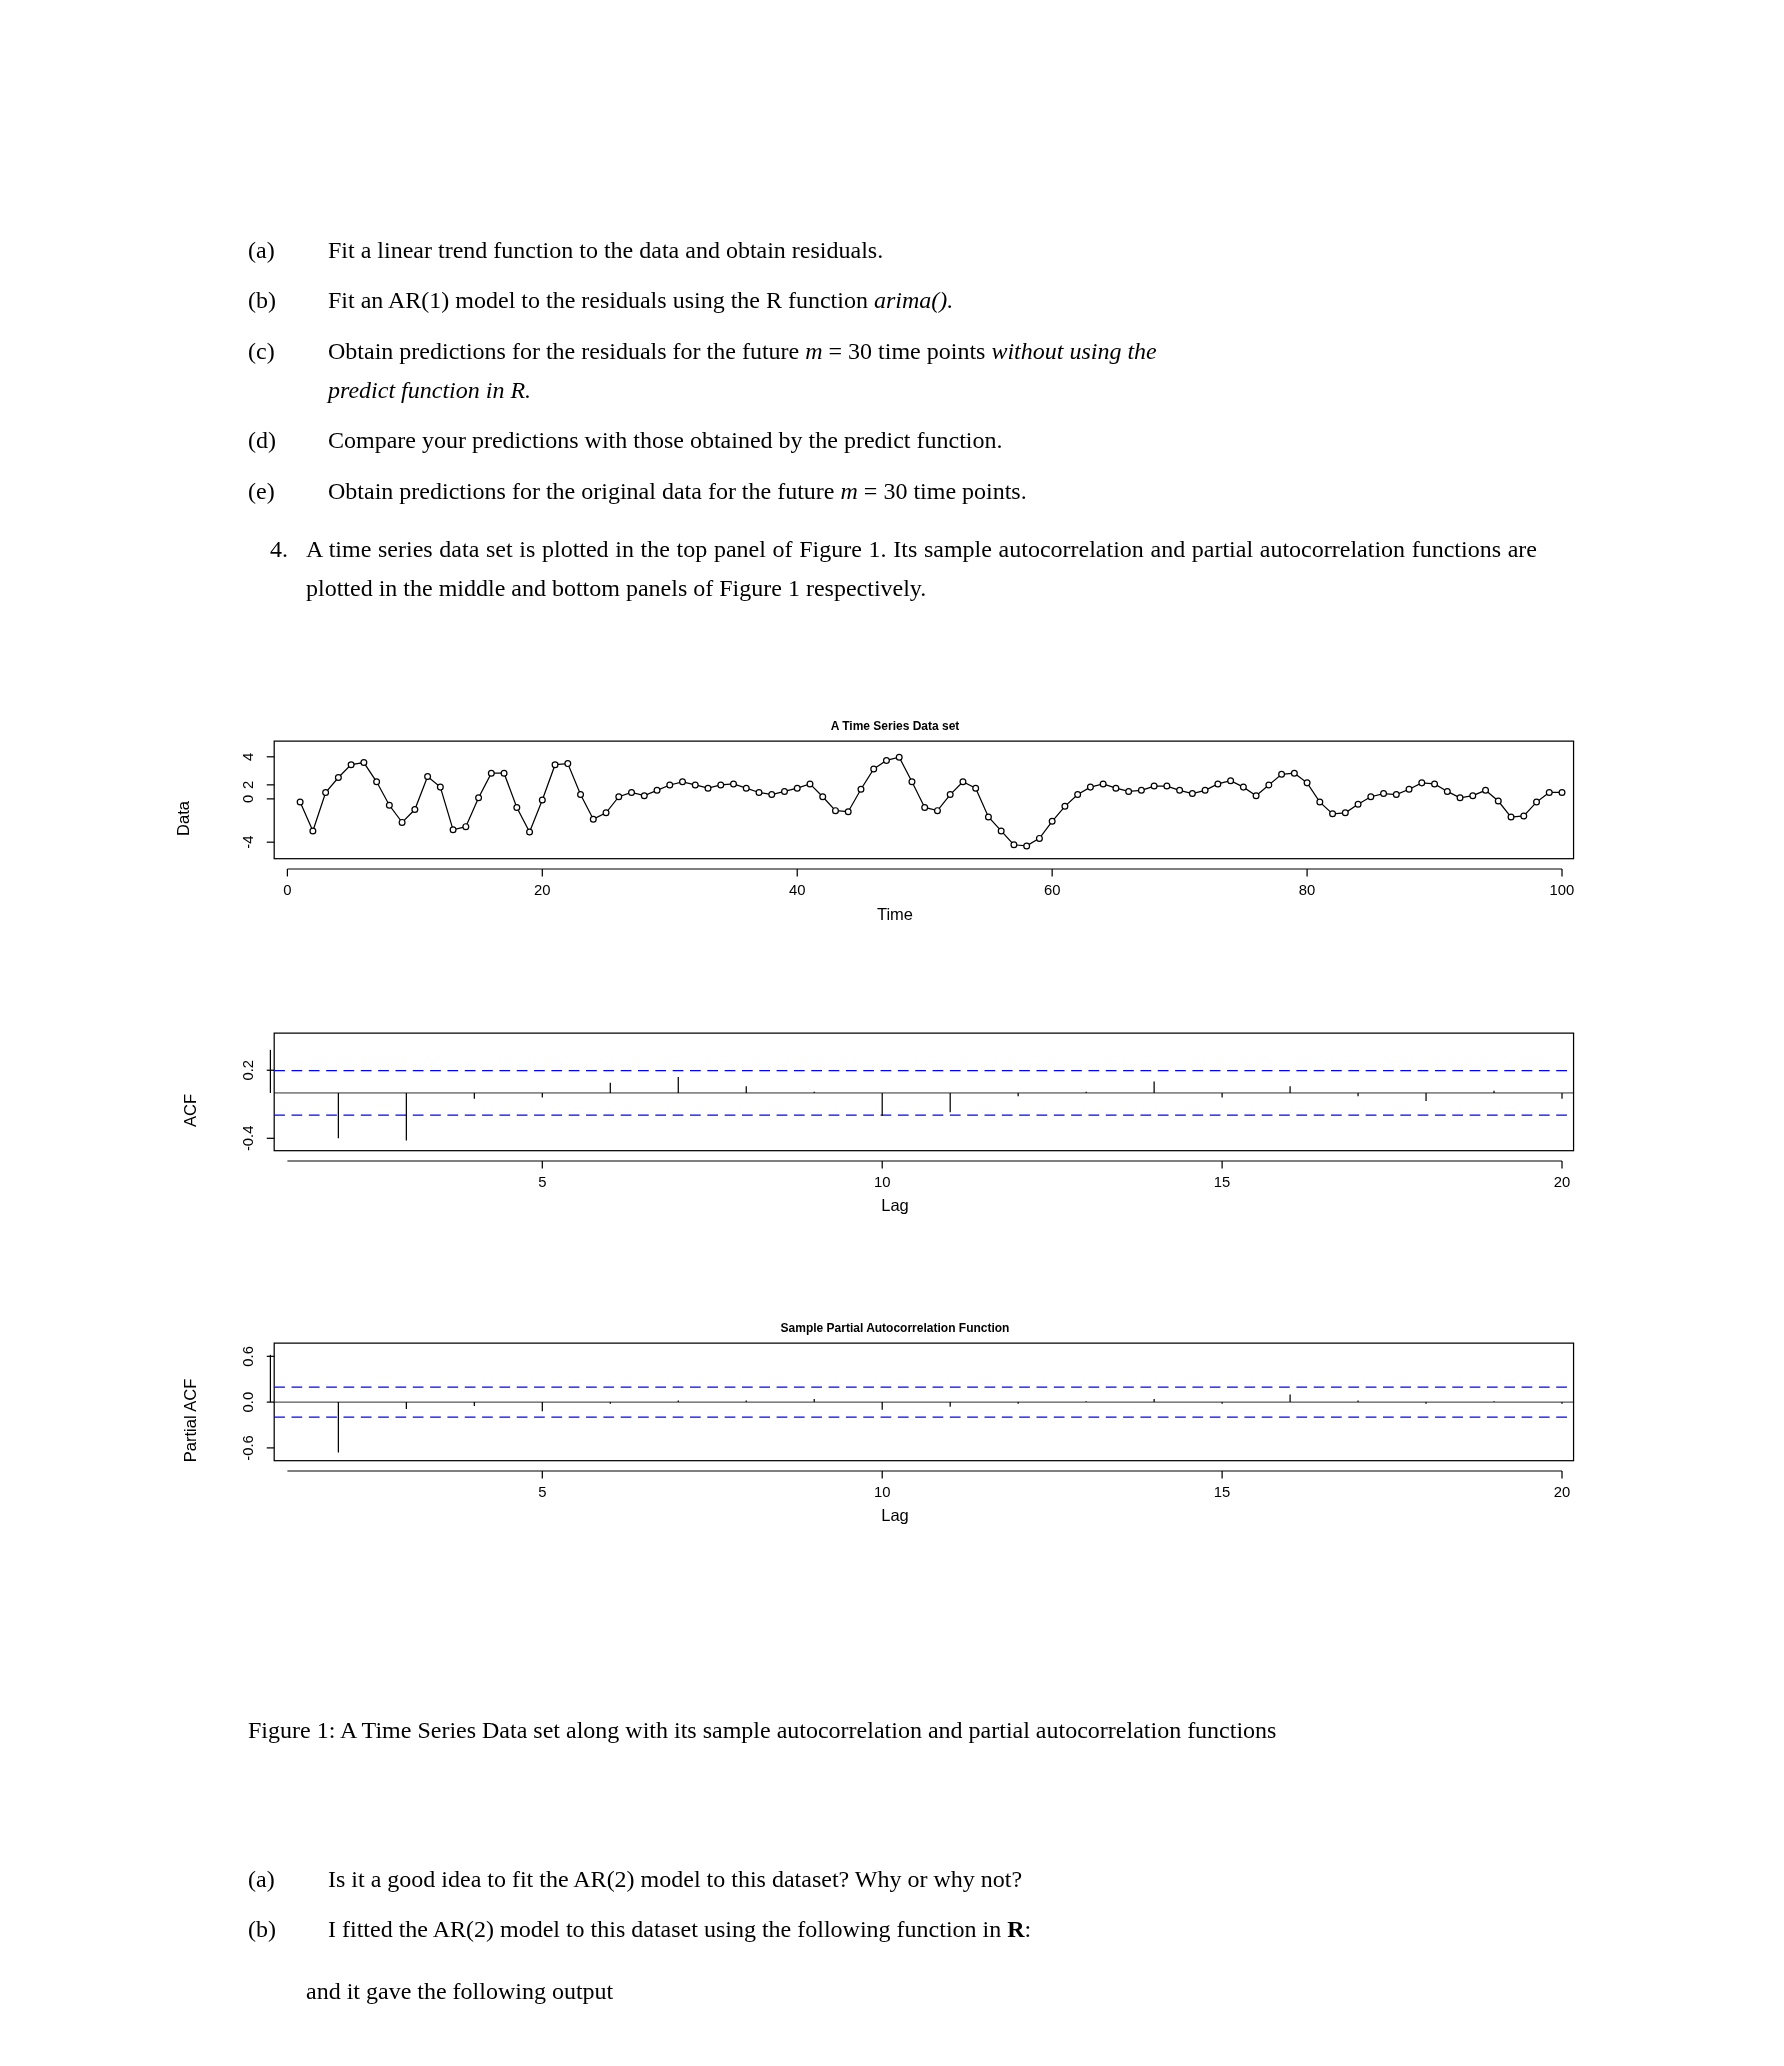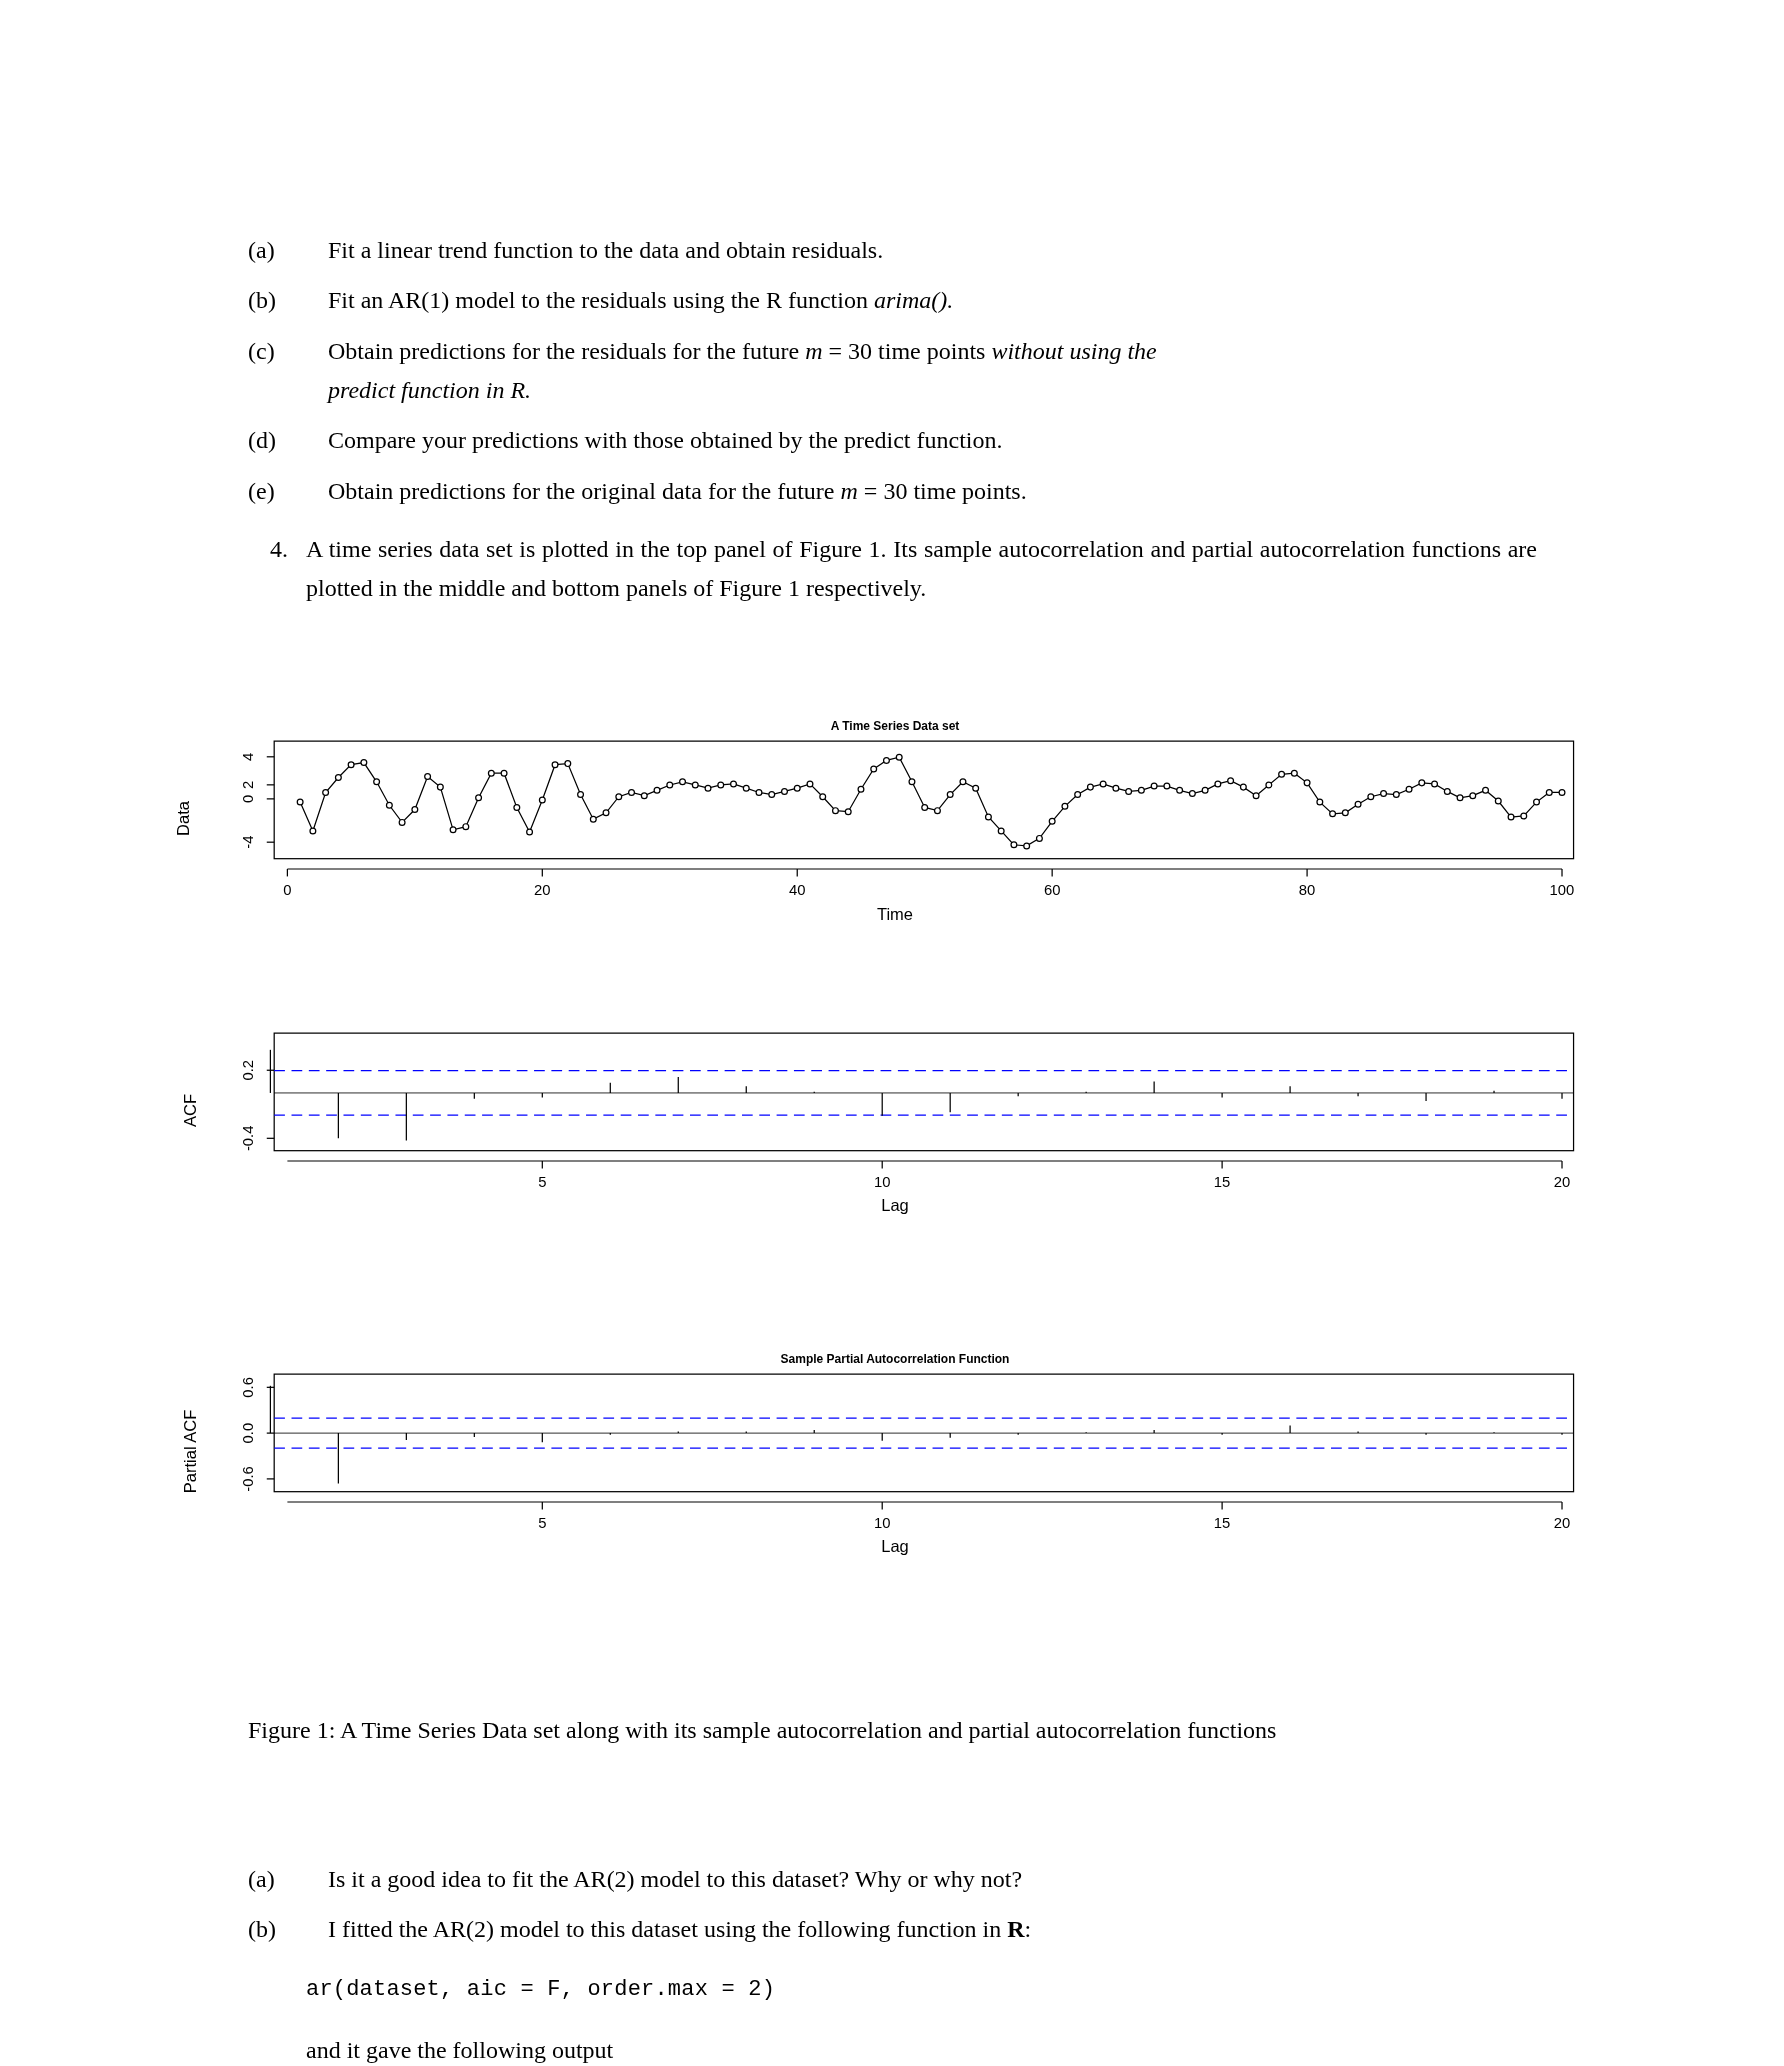--- a/index.html
+++ b/index.html
@@ -369,21 +369,21 @@
               <line x1="2857.6" x2="2857.6" y1="155" y2="163.3" stroke="#000" stroke-width="3"></line>
               <line x1="3022.4" x2="3022.4" y1="155" y2="174.3" stroke="#000" stroke-width="3"></line>
               <line x1="3187.2" x2="3187.2" y1="155" y2="149.5" stroke="#000" stroke-width="3"></line>
               <line x1="3352.0" x2="3352.0" y1="155" y2="168.8" stroke="#000" stroke-width="3"></line>
             </g>
         </svg>
       </div>
       <div class="panel-xlabel">Lag</div>
     </div>
 
-    <div class="panel" style="height:289px; margin-top:34px;">
+    <div class="panel" style="height:289px; margin-top:3px;">
       <div class="panel-title">Sample Partial Autocorrelation Function</div>
       <div class="plotwrap">
         <div class="ylabel" style="left:-29px; top:72px;">Partial ACF</div>
         <svg width="1434" height="165" viewBox="0 0 3470 400">
           <rect x="230" y="10" width="3150" height="285" fill="none" stroke="#000" stroke-width="3"></rect>
           <g stroke="#000" stroke-width="3">
             <line x1="230" y1="42" x2="212" y2="42"></line>
             <line x1="230" y1="153" x2="212" y2="153"></line>
             <line x1="230" y1="264" x2="212" y2="264"></line>
           </g>
@@ -444,19 +444,18 @@
       <span class="marker">(a)</span>
       <span class="body">Is it a good idea to fit the AR(2) model to this dataset? Why or why not?</span>
     </div>
     <div class="item" style="display:block; margin-left:0;">
       <div style="display:flex;">
         <span class="marker">(b)</span>
         <span class="body">
           <span>I fitted the AR(2) model to this dataset using the following function in </span><span class="bf">R</span><span>:</span>
         </span>
       </div>
-      <div style="margin-left:58px; margin-top:23px;" class="mono">ar(dataset, aic = F, order.max = 2)</div>
       <div style="margin-left:58px; margin-top:23px; font-size:24px;">and it gave the following output</div>
     </div>
   </div>
 
 </div>
 
 
 </body></html>

